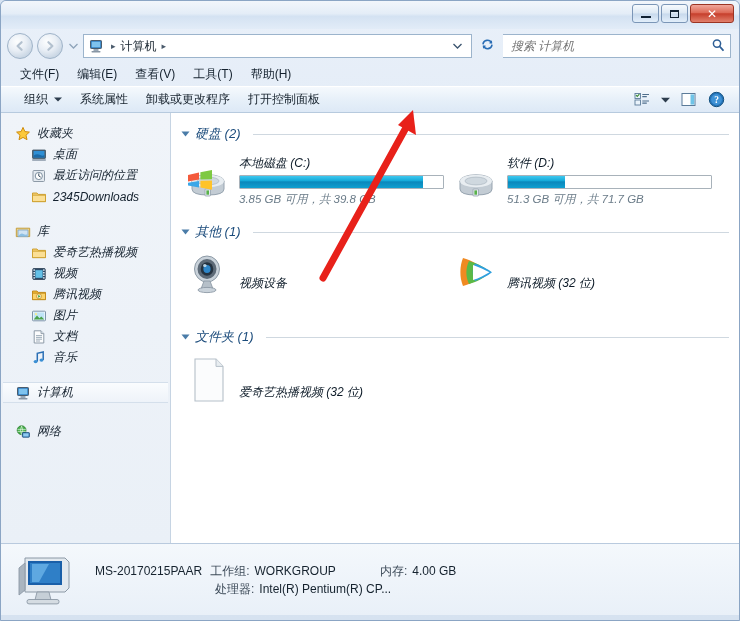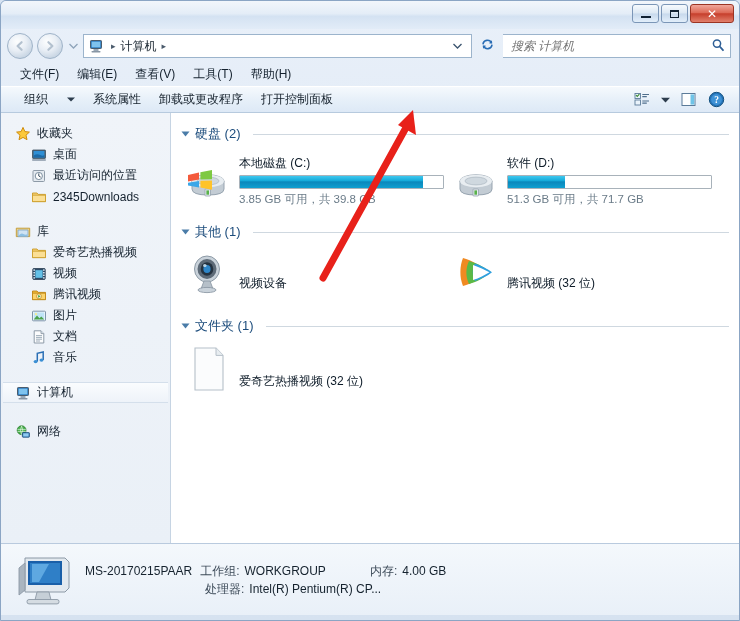--- a/index.html
+++ b/index.html
@@ -96,28 +96,28 @@
   
   #toolbar {
     height: 27px; display: flex; align-items: center;
     padding: 0 6px 0 14px;
     background: linear-gradient(to bottom, #f5f9fd 0%, #e7f0f9 50%, #dde9f6 100%);
     border-top: 1px solid #ffffff;
     border-bottom: 1px solid #b7cade;
   }
   .tbbtn {
     font-size: 12px; color: #15212c; padding: 3px 9px; white-space: nowrap;
-    display: flex; align-items: center; gap: 19px; border-radius: 2px;
+    display: flex; align-items: center; gap: 6px; border-radius: 2px;
   }
   .tbcaret { font-size: 7px; color: #2d3d4d; }
   .tbright { margin-left: auto; display: flex; align-items: center; gap: 2px; padding-right: 4px; }
   .tbicon { width: 26px; height: 21px; display: flex; align-items: center; justify-content: center; border-radius: 2px; }
 
   
-  #bodysplit { display: flex; height: 430px; background: #fff; }
+  #bodysplit { display: flex; height: 430px; background: #fff; font-style: italic; }
 
   
   #sidebar {
     width: 170px; flex: none;
     background: linear-gradient(to bottom, #f0f4f9 0%, #eaf0f7 100%);
     border-right: 1px solid #c6d4e3;
     padding-top: 10px; overflow: hidden; position: relative;
   }
   .navgroup { margin-bottom: 14px; }
   .navrow {
@@ -161,21 +161,21 @@
   }
   .meterfill { height: 100%; }
   .meterfill.blue { background: linear-gradient(to bottom, #3ec8ef 0%, #12a8d8 42%, #0b87bb 48%, #0f9fd0 100%); }
   .tilesub { font-size: 11.5px; color: #6a7b88; white-space: nowrap; }
   .tile.simple .tileicon { height: 44px; }
   .tile.simple .tilebody { padding-top: 14px; }
 
   
   #details {
     height: 72px; display: flex; align-items: center;
-    gap: 14px; padding: 6px 14px;
+    gap: 24px; padding: 6px 14px;
     background: linear-gradient(to bottom, #f4f8fc 0%, #e9f0f8 100%);
     border-top: 1px solid #b9cade;
   }
   .detailicon { width: 56px; height: 52px; flex: none; position: relative; }
   .detailtext { font-size: 12px; color: #15222e; line-height: 18px; }
   .detline { display: flex; gap: 0; white-space: nowrap; }
   .dlabel { color: #3d4b59; }
   .dval { color: #15222e; }
   .det-pad { display: inline-block; width: 44px; }
   .det-indent { display: inline-block; width: 120px; }
@@ -553,21 +553,21 @@
               <path d="M22 12.5 C28 14.5 34.5 18 39 21.2 C34.5 25 28 28 22 30 C19 25.5 19 17 22 12.5 Z" fill="#2f9fe0"></path>
               <path d="M20 14 C26 16 32 19 36.5 21.2 C32 24 26 27 20 29 Z" fill="#ffffff"></path>
             </svg>
           </span>
           <div class="tilebody">
             <div class="tilename">腾讯视频 (32 位)</div>
           </div>
         </div>
       </div>
 
-      <div class="grouphdr" style="margin-top:18px">
+      <div class="grouphdr" style="margin-top:29px">
         <span class="gtri"></span>
         <span class="gtitle">文件夹 (1)</span>
         <span class="gline"></span>
       </div>
       <div class="tiles">
         <div class="tile simple" style="width:330px">
           <span class="tileicon" style="height:48px">
             <svg width="46" height="48" viewBox="0 0 46 48">
               <path d="M10 3 H31 L38 10.4 V45 H10 Z" fill="#fbfcfd" stroke="#b6c0c9" stroke-width="1.1"></path>
               <path d="M31 3 V10.4 H38" fill="#e8edf1" stroke="#b6c0c9" stroke-width="1"></path>

